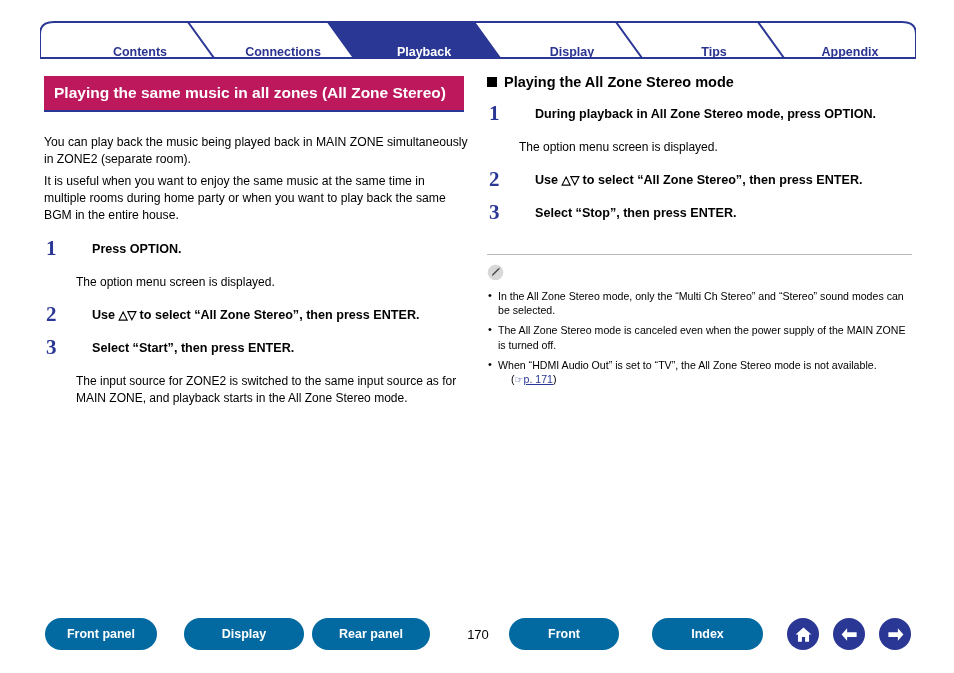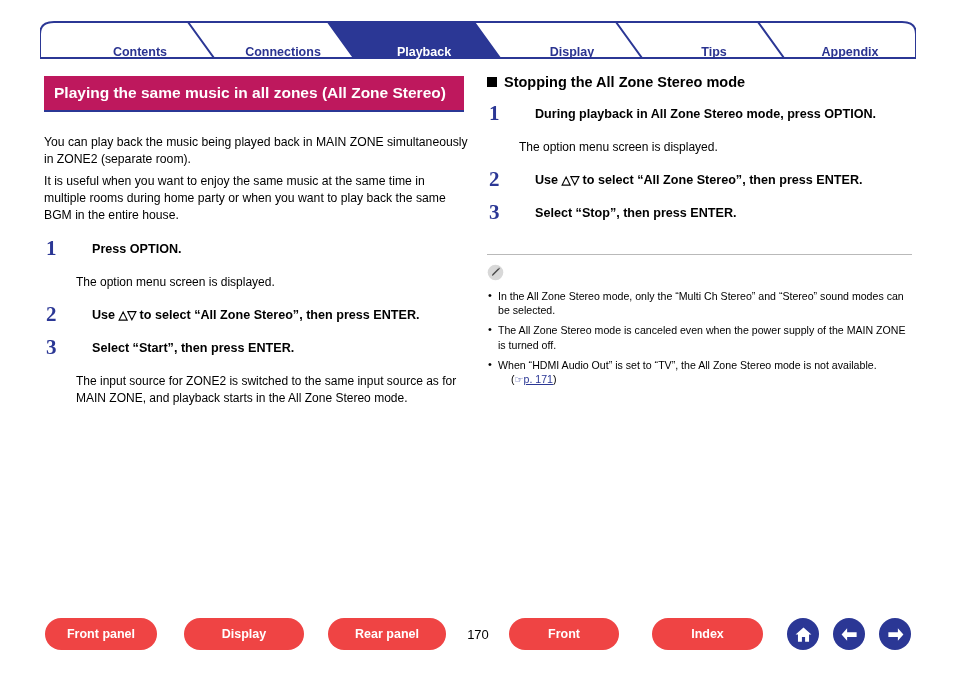--- a/index.html
+++ b/index.html
@@ -177,21 +177,21 @@
     position: absolute;
     left: 0;
     top: 618px;
     width: 954px;
     height: 40px;
   }
   .foot-btn {
     position: absolute;
     height: 32px;
     border-radius: 16px;
-    background: #ef4444;
+    background: #0369a1;
     color: #ffffff;
     font-size: 12.5px;
     font-weight: bold;
     display: flex;
     align-items: center;
     justify-content: center;
     top: 0;
   }
   .page-num {
     position: absolute;
@@ -256,21 +256,21 @@
   <div class="step">
     <div class="step-num">3</div>
     <div class="step-head">Select “Start”, then press ENTER.</div>
     <div class="step-body">The input source for ZONE2 is switched to the same input source as for MAIN ZONE, and playback starts in the All Zone Stereo mode.</div>
   </div>
 </div>
 
 <div class="col-right">
   <div class="section-head">
     <span class="sq-marker"></span>
-    <span>Stopping the All Zone Stereo mode</span>
+    <span>Playing the All Zone Stereo mode</span>
   </div>
 
   <div class="step">
     <div class="step-num">1</div>
     <div class="step-head">During playback in All Zone Stereo mode, press OPTION.</div>
     <div class="step-body">The option menu screen is displayed.</div>
   </div>
 
   <div class="step">
     <div class="step-num">2</div>
@@ -296,21 +296,21 @@
         <br>
         <span class="ref">(<span class="ref-icon">☞</span><span class="link">p. 171</span>)</span>
       </li>
     </ul>
   </div>
 </div>
 
 <div class="footer">
   <div class="foot-btn" style="left:45px; width:112px;">Front panel</div>
   <div class="foot-btn" style="left:184px; width:120px;">Display</div>
-  <div class="foot-btn" style="left:328px; width:118px;">Rear panel</div>
+  <div class="foot-btn" style="left:312px; width:118px;">Rear panel</div>
   <div class="page-num">170</div>
   <div class="foot-btn" style="left:509px; width:110px;">Front</div>
   <div class="foot-btn" style="left:652px; width:111px;">Index</div>
 
   <div class="circ-btn" style="left:787px;">
     <svg width="19" height="19" viewBox="0 0 24 24">
         <path d="M12 3 L22 12 L19 12 L19 21 L14 21 L14 15 L10 15 L10 21 L5 21 L5 12 L2 12 Z" fill="#ffffff"></path>
       </svg>
   </div>
   <div class="circ-btn" style="left:833px;">

